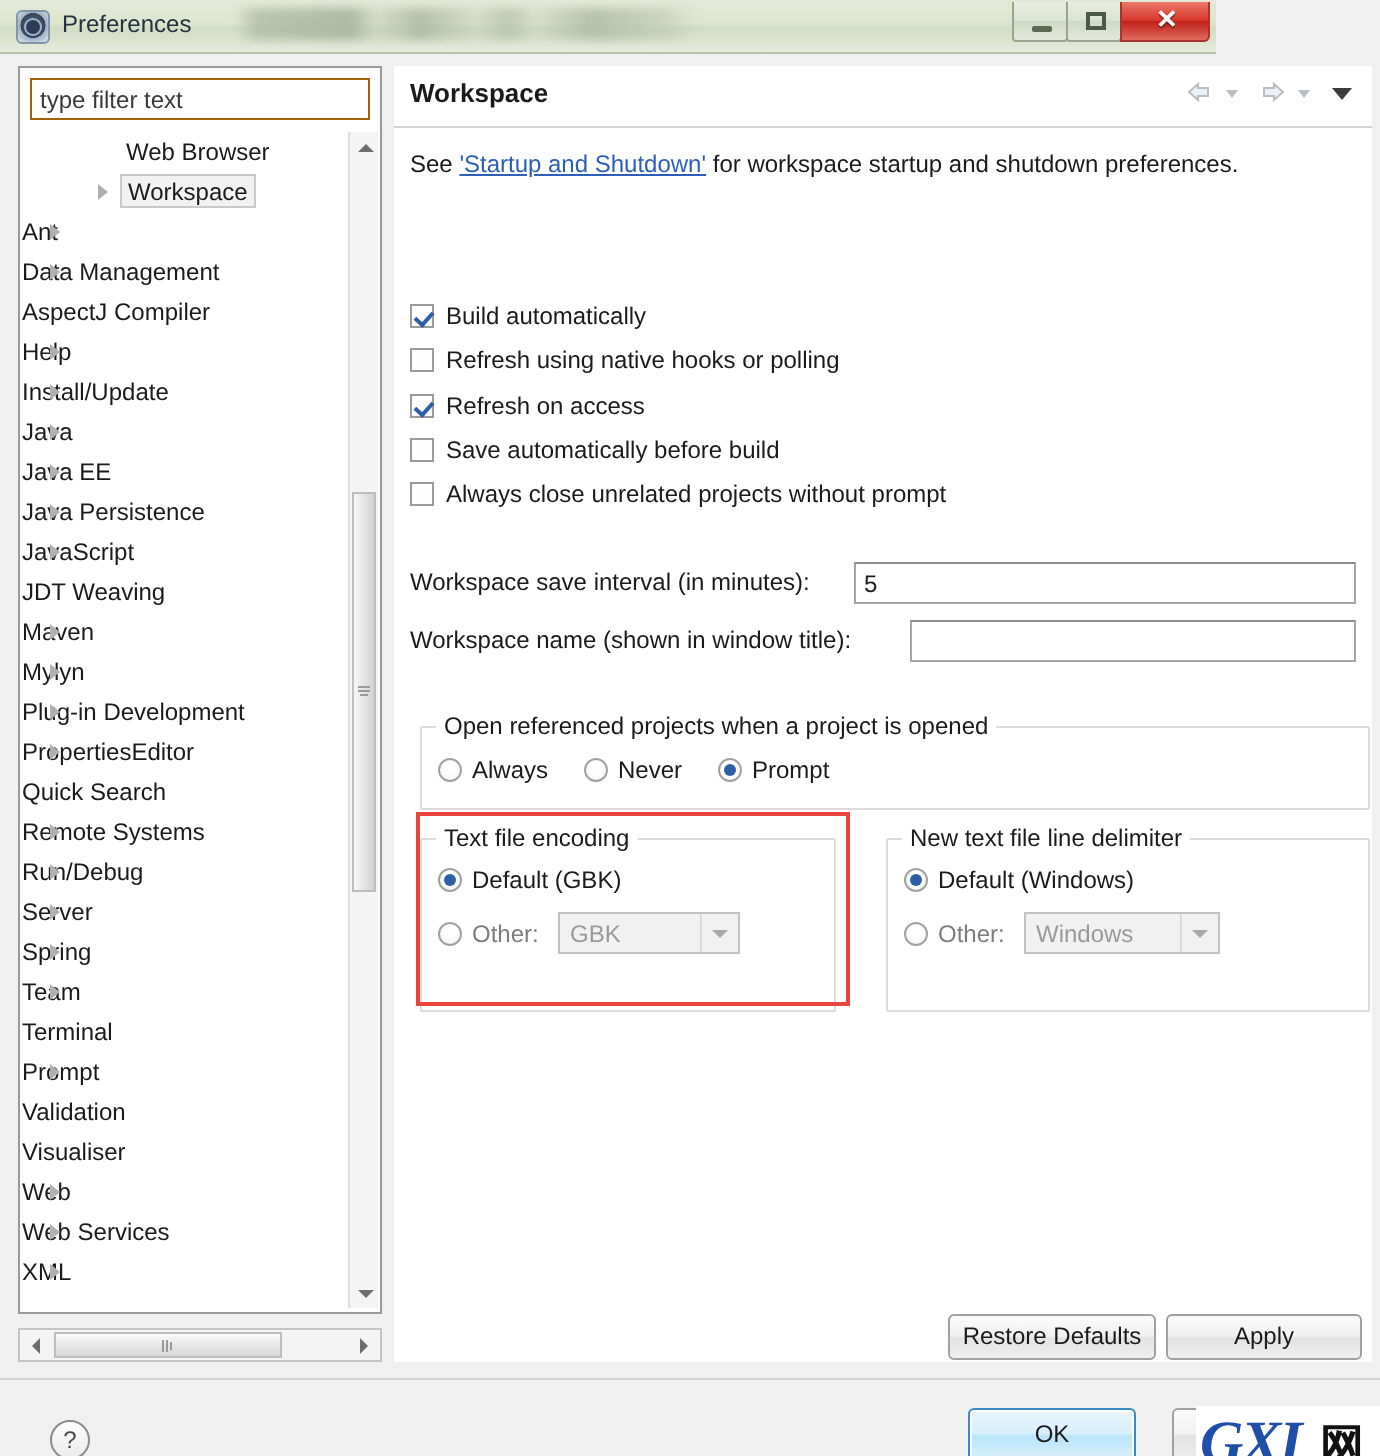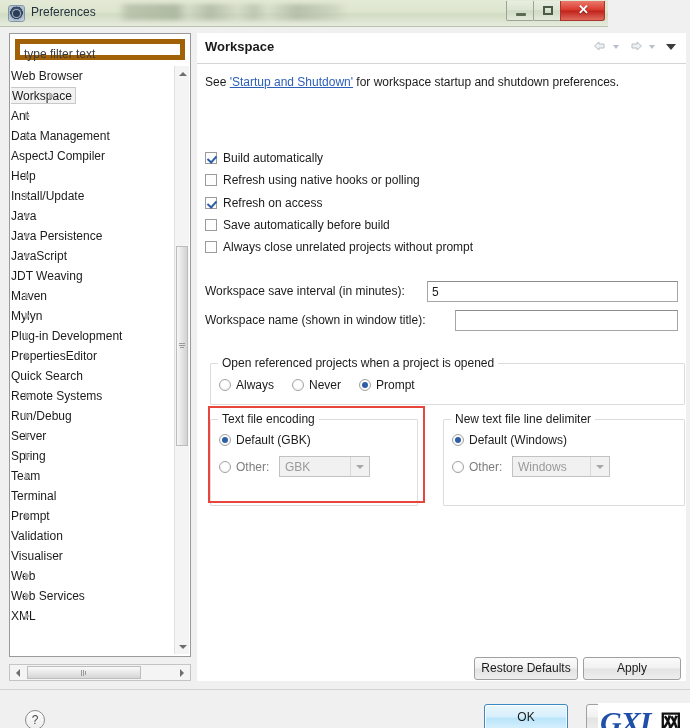--- a/index.html
+++ b/index.html
@@ -115,21 +115,21 @@
     position: absolute;
     left: 9px; top: 6px;
     width: 182px; height: 624px;
     background: #ffffff;
     border: 1px solid #9a9a9a;
     box-sizing: border-box;
   }
   #filter-box {
     position: absolute; left: 5px; top: 5px;
     width: 170px; height: 21px;
-    border: 5px solid #a16207;
+    border: 1px solid #a16207;
     background: #ffffff;
     box-sizing: border-box;
     font-size: 12px; color: #3a3a3a;
     padding: 3px 0 0 4px;
     font-family: "Liberation Sans", sans-serif;
   }
   #tree-scroll-area {
     position: absolute; left: 1px; top: 32px;
     width: 179px; height: 588px;
     overflow: hidden;
@@ -138,21 +138,21 @@
   .tree-list {
     position: absolute; left: 0; top: 0;
     width: 165px;
   }
   .tree-item {
     position: relative;
     height: 20px; line-height: 20px;
     font-size: 12px; color: #1b1b1b;
     white-space: nowrap;
   }
-  .tree-item.lvl2 { }
+  .tree-item.lvl2 { padding-left: 52px; }
   .tree-item .arrow {
     position: absolute; left: 14px; top: 6px;
     width: 0; height: 0;
     border-left: 5px solid #b0b0b0;
     border-top: 4px solid transparent;
     border-bottom: 4px solid transparent;
   }
   .tree-item.lvl2 .arrow { left: 38px; }
   .tree-item .lbl { display: inline-block; }
   .tree-item.selected .lbl {
@@ -486,20 +486,21 @@
       <div id="tree-scroll-area">
         <div class="tree-list" id="tree-list">
             <div class="tree-item lvl2"><span class="lbl">Web Browser</span></div>
             <div class="tree-item lvl2 selected"><span class="arrow"></span><span class="lbl">Workspace</span></div>
             <div class="tree-item"><span class="arrow"></span><span class="lbl">Ant</span></div>
             <div class="tree-item"><span class="arrow"></span><span class="lbl">Data Management</span></div>
             <div class="tree-item"><span class="lbl">AspectJ Compiler</span></div>
             <div class="tree-item"><span class="arrow"></span><span class="lbl">Help</span></div>
             <div class="tree-item"><span class="arrow"></span><span class="lbl">Install/Update</span></div>
             <div class="tree-item"><span class="arrow"></span><span class="lbl">Java</span></div>
+            <div class="tree-item"><span class="arrow"></span><span class="lbl">Java EE</span></div>
             <div class="tree-item"><span class="arrow"></span><span class="lbl">Java Persistence</span></div>
             <div class="tree-item"><span class="arrow"></span><span class="lbl">JavaScript</span></div>
             <div class="tree-item"><span class="lbl">JDT Weaving</span></div>
             <div class="tree-item"><span class="arrow"></span><span class="lbl">Maven</span></div>
             <div class="tree-item"><span class="arrow"></span><span class="lbl">Mylyn</span></div>
             <div class="tree-item"><span class="arrow"></span><span class="lbl">Plug-in Development</span></div>
             <div class="tree-item"><span class="arrow"></span><span class="lbl">PropertiesEditor</span></div>
             <div class="tree-item"><span class="lbl">Quick Search</span></div>
             <div class="tree-item"><span class="arrow"></span><span class="lbl">Remote Systems</span></div>
             <div class="tree-item"><span class="arrow"></span><span class="lbl">Run/Debug</span></div>

